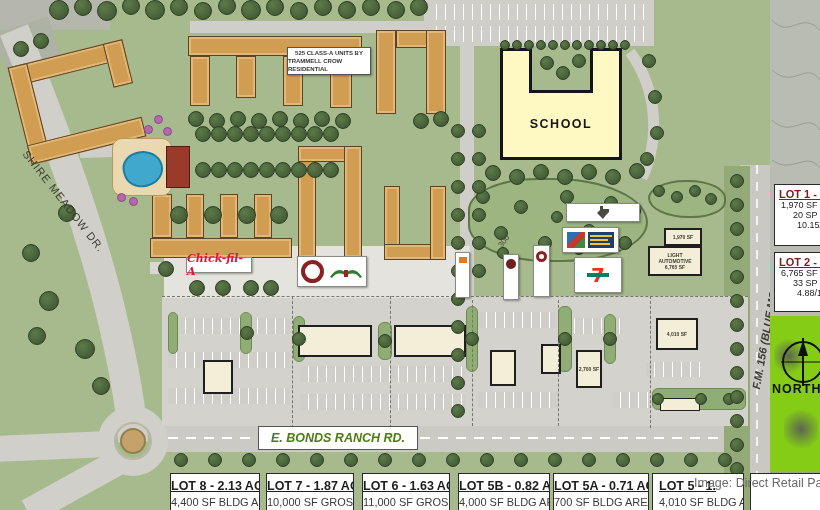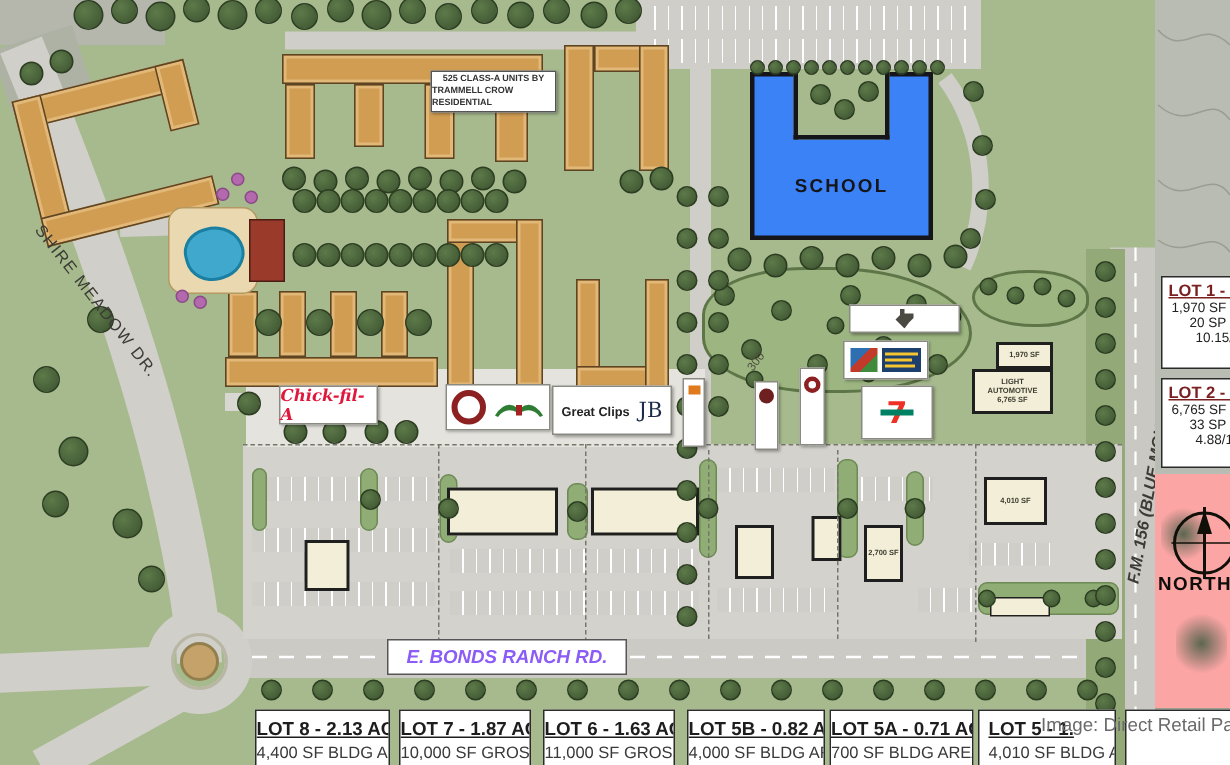--- a/index.html
+++ b/index.html
@@ -68,21 +68,21 @@
   <div class="stripe" style="left:428px;top:4px;width:222px;height:16px;"></div>
   <div class="stripe" style="left:428px;top:26px;width:222px;height:16px;"></div>
 
   <div class="abs" style="left:162px;top:296px;width:586px;height:130px;background:#d3d2cc;"></div>
 
   <div class="abs" style="left:164px;top:246px;width:306px;height:52px;background:#e4e3dd;"></div>
 
   <div class="abs" style="left:468px;top:178px;width:176px;height:80px;background:#9cb581;border:2px solid #5e7547;border-radius:42% 58% 52% 48%;"></div>
   <div class="abs" style="left:648px;top:180px;width:74px;height:34px;background:#9cb581;border:2px solid #5e7547;border-radius:50% 50% 45% 55%;"></div>
 
-  <div class="abs" style="left:500px;top:48px;width:122px;height:112px;background:#3b82f6;border:3px solid #15151a;box-sizing:border-box;">
+  <div class="abs" style="left:500px;top:48px;width:122px;height:112px;background:#fef9c3;border:3px solid #15151a;box-sizing:border-box;">
     <div style="position:absolute;left:26px;top:-3px;width:64px;height:45px;background:#a6ba8e;border:3px solid #15151a;border-top:none;box-sizing:border-box;"></div>
     <div style="position:absolute;left:0;right:0;top:66px;text-align:center;font-weight:bold;font-size:12.5px;letter-spacing:1.5px;color:#15151a;">SCHOOL</div>
   </div>
 
   <div class="abs" style="left:18px;top:52px;width:118px;height:100px;transform:rotate(-14deg);">
     <div class="bld" style="left:0;top:0;width:118px;height:20px;"></div>
     <div class="bld" style="left:0;top:0;width:20px;height:100px;"></div>
     <div class="bld" style="left:0;top:80px;width:118px;height:20px;"></div>
     <div class="bld" style="left:98px;top:0;width:20px;height:45px;"></div>
   </div>
@@ -336,35 +336,31 @@
       <div class="tree" style="left: 596px; top: 40px; width: 8px; height: 8px;"></div>
       <div class="tree" style="left: 608px; top: 40px; width: 8px; height: 8px;"></div>
       <div class="tree" style="left: 620px; top: 40px; width: 8px; height: 8px;"></div>
       <div class="flower" style="left: 144px; top: 125px; width: 7px; height: 7px;"></div>
       <div class="flower" style="left: 154px; top: 115px; width: 7px; height: 7px;"></div>
       <div class="flower" style="left: 163px; top: 127px; width: 7px; height: 7px;"></div>
       <div class="flower" style="left: 117px; top: 193px; width: 7px; height: 7px;"></div>
       <div class="flower" style="left: 129px; top: 197px; width: 7px; height: 7px;"></div>
     </div>
 
-  <div class="sign" style="left:186px;top:257px;width:66px;height:26px;">
+  <div class="sign" style="left:186px;top:257px;width:66px;height:16px;">
     <span style="font-family:'DejaVu Serif',serif;font-style:italic;font-weight:bold;color:#e0173c;font-size:11px;">Chick-fil-A</span>
   </div>
   <div class="sign" style="left:297px;top:256px;width:70px;height:31px;gap:5px;">
     <span style="width:15px;height:15px;border-radius:50%;border:4px solid #8d2020;background:#fff;display:inline-block;"></span>
     <svg width="34" height="16" viewBox="0 0 34 16">
       <path d="M1 13 Q 8 2 16 8 L 16 11 Q 8 7 3 14 Z" fill="#2e7d32"></path>
       <path d="M33 13 Q 26 2 18 8 L 18 11 Q 26 7 31 14 Z" fill="#2e7d32"></path>
       <rect x="15" y="6" width="4" height="7" fill="#a32222"></rect>
     </svg>
   </div>
-  <div class="sign" style="left:368px;top:257px;width:80px;height:33px;gap:6px;">
-    <span style="font-size:8.5px;font-weight:bold;color:#222;">Great Clips</span>
-    <span style="font-family:'DejaVu Serif',serif;font-size:14px;color:#1b2a4a;">JB</span>
-  </div>
   <div class="sign" style="left:455px;top:252px;width:15px;height:46px;flex-direction:column;justify-content:flex-start;padding-top:4px;">
     <span style="width:8px;height:6px;background:#e07a1f;display:block;"></span>
   </div>
   <div class="sign" style="left:503px;top:254px;width:16px;height:46px;flex-direction:column;justify-content:flex-start;padding-top:4px;">
     <span style="width:10px;height:10px;border-radius:50%;background:#6e1f1f;display:block;"></span>
   </div>
   <div class="sign" style="left:533px;top:245px;width:17px;height:52px;flex-direction:column;justify-content:flex-start;padding-top:5px;">
     <span style="width:11px;height:11px;border-radius:50%;background:#fff;border:3px solid #8d2020;display:block;box-sizing:border-box;"></span>
   </div>
   <div class="sign" style="left:574px;top:257px;width:48px;height:36px;">
@@ -382,33 +378,33 @@
     </span>
   </div>
   <div class="sign" style="left:566px;top:203px;width:74px;height:19px;">
     <svg width="14" height="13" viewBox="0 0 14 13">
       <polygon points="4,0 7,0 7,3 13,3 13,6 10,9 7,13 4,10 1,7 3,5 4,4" fill="#4a4a42"></polygon>
     </svg>
   </div>
 
   <div class="streetlabel" style="left:30px;top:148px;transform:rotate(52deg);transform-origin:left top;font-size:11px;letter-spacing:1px;color:#3c3c35;">SHIRE MEADOW DR.</div>
   <div class="abs" style="left:258px;top:426px;width:158px;height:22px;background:#fff;border:1px solid #555;display:flex;align-items:center;justify-content:center;">
-    <span style="font-style:italic;font-weight:bold;font-size:12.5px;color:#8b5cf6;white-space:nowrap;">E. BONDS RANCH RD.</span>
+    <span style="font-style:italic;font-weight:bold;font-size:12.5px;color:#4d7c0f;white-space:nowrap;">E. BONDS RANCH RD.</span>
   </div>
   <div class="streetlabel" style="left:750px;top:388px;transform:rotate(-80deg);transform-origin:left top;font-style:italic;font-weight:bold;font-size:11px;color:#3c3c35;">F.M. 156 (BLUE MOUND RD.)</div>
   <div class="streetlabel" style="left:497px;top:236px;transform:rotate(-52deg);font-size:8px;color:#50503f;">300'</div>
 
   <div class="abs" style="left:770px;top:0;width:50px;height:510px;background:#b8bcb3;">
     <svg width="50" height="180" viewBox="0 0 50 180" style="position:absolute;left:0;top:0;">
       <path d="M 2 20 C 20 40 30 10 50 30" stroke="#989e92" fill="none"></path>
       <path d="M 2 70 C 25 90 35 60 50 80" stroke="#989e92" fill="none"></path>
       <path d="M 2 120 C 22 140 36 110 50 130" stroke="#989e92" fill="none"></path>
       <path d="M 2 160 C 22 175 36 150 50 168" stroke="#989e92" fill="none"></path>
     </svg>
-    <div style="position:absolute;left:0;top:316px;width:50px;height:156px;background:#fca5a5;">
+    <div style="position:absolute;left:0;top:316px;width:50px;height:156px;background:#84cc16;">
       <div style="position:absolute;left:4px;top:20px;width:30px;height:40px;background:radial-gradient(circle,#5c6650,transparent 70%);"></div>
       <div style="position:absolute;left:14px;top:90px;width:34px;height:46px;background:radial-gradient(circle,#5c6650,transparent 70%);"></div>
       <svg width="50" height="90" viewBox="0 0 50 90" style="position:absolute;left:0;top:22px;">
         <circle cx="33" cy="24" r="20" fill="none" stroke="#101008" stroke-width="2"></circle>
         <line x1="33" y1="0" x2="33" y2="48" stroke="#101008" stroke-width="2"></line>
         <line x1="11" y1="24" x2="55" y2="24" stroke="#101008" stroke-width="1"></line>
         <polygon points="33,2 28,18 38,18" fill="#101008"></polygon>
       </svg>
       <div style="position:absolute;left:2px;top:66px;font-weight:bold;font-size:12.5px;letter-spacing:1px;color:#0e0e0a;">NORTH</div>
     </div>

